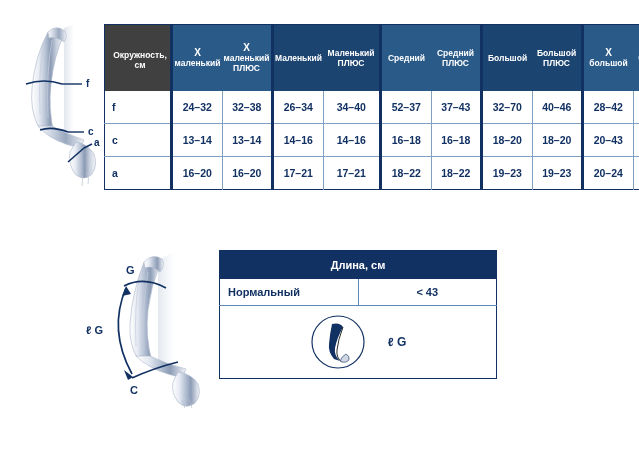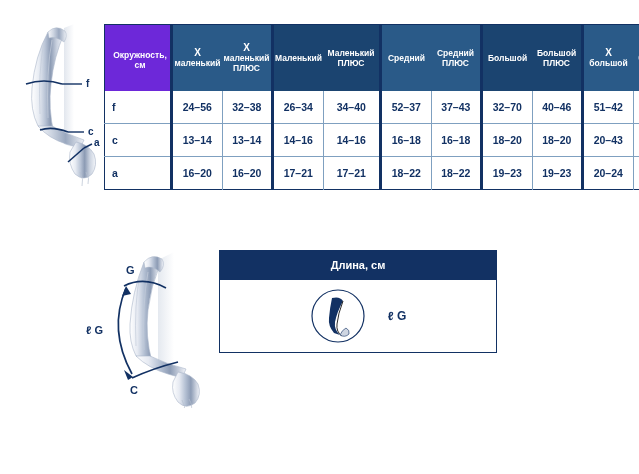--- a/index.html
+++ b/index.html
@@ -55,21 +55,21 @@
     vertical-align: middle;
   }
   #size-table thead th {
     height: 56px;
     color: #ffffff;
     font-size: 8.5px;
     font-weight: bold;
     line-height: 1.18;
     padding: 3px 1px;
   }
-  .hdr-dark   { background: #6d28d9; }
+  .hdr-dark   { background: #404040; }
   .hdr-mid    { background: #2a5a88; }
   .hdr-deep   { background: #1b4470; }
   th.col-first {
     text-align: left;
     padding-left: 6px !important;
     vertical-align: top;
     padding-top: 7px !important;
   }
   .hdr-x { display:block; font-size: 10px; line-height: 1.05; }
   .hdr-sub { display:block; }
@@ -253,29 +253,29 @@
         <th class="hdr-mid" style="width:47px">
           <span class="hdr-x">X</span>
           <span class="hdr-sub">большой</span>
           <span class="hdr-sub">ПЛЮС</span>
         </th>
       </tr>
     </thead>
     <tbody>
       <tr>
         <td class="rowlabel">f</td>
-        <td class="grp-start">24–56</td>
+        <td class="grp-start">24–32</td>
         <td>32–38</td>
         <td class="grp-start">26–34</td>
         <td>34–40</td>
         <td class="grp-start">52–37</td>
         <td>37–43</td>
         <td class="grp-start">32–70</td>
         <td>40–46</td>
-        <td class="grp-start">51–42</td>
+        <td class="grp-start">28–42</td>
         <td class="last-col">42–48</td>
       </tr>
       <tr>
         <td class="rowlabel">c</td>
         <td class="grp-start">13–14</td>
         <td>13–14</td>
         <td class="grp-start">14–16</td>
         <td>14–16</td>
         <td class="grp-start">16–18</td>
         <td>16–18</td>
@@ -345,20 +345,24 @@
     </svg>
   </div>
 
   <table id="length-table">
     <thead>
       <tr>
         <th class="len-head" colspan="2">Длина, см</th>
       </tr>
     </thead>
     <tbody>
+      <tr>
+        <td class="len-name" style="width:54%">Нормальный</td>
+        <td class="len-val">&lt; 43</td>
+      </tr>
       <tr class="icon-row">
         <td colspan="2">
           <div class="icon-row-inner">
             <svg class="circle-icon" viewBox="0 0 56 56" xmlns="http://www.w3.org/2000/svg">
               <circle cx="28" cy="28" r="26" fill="#ffffff" stroke="#123163" stroke-width="1.2"></circle>
               <path d="M22 10 Q30 8 33 13 Q27 24 25 34 Q24 42 30 47 L24 45 Q18 38 19 30 Q20 19 22 10 Z" fill="#123163"></path>
               <path d="M33 13 Q28 26 27 36 Q26 44 32 48" stroke="#2b2b2b" stroke-width="1" fill="none"></path>
               <path d="M30 47 Q35 50 39 46 Q40 42 36 40 Q32 42 30 47 Z" fill="#cfd6e2" stroke="#123163" stroke-width="0.6"></path>
             </svg>
             <span class="icon-label">ℓ G</span>

